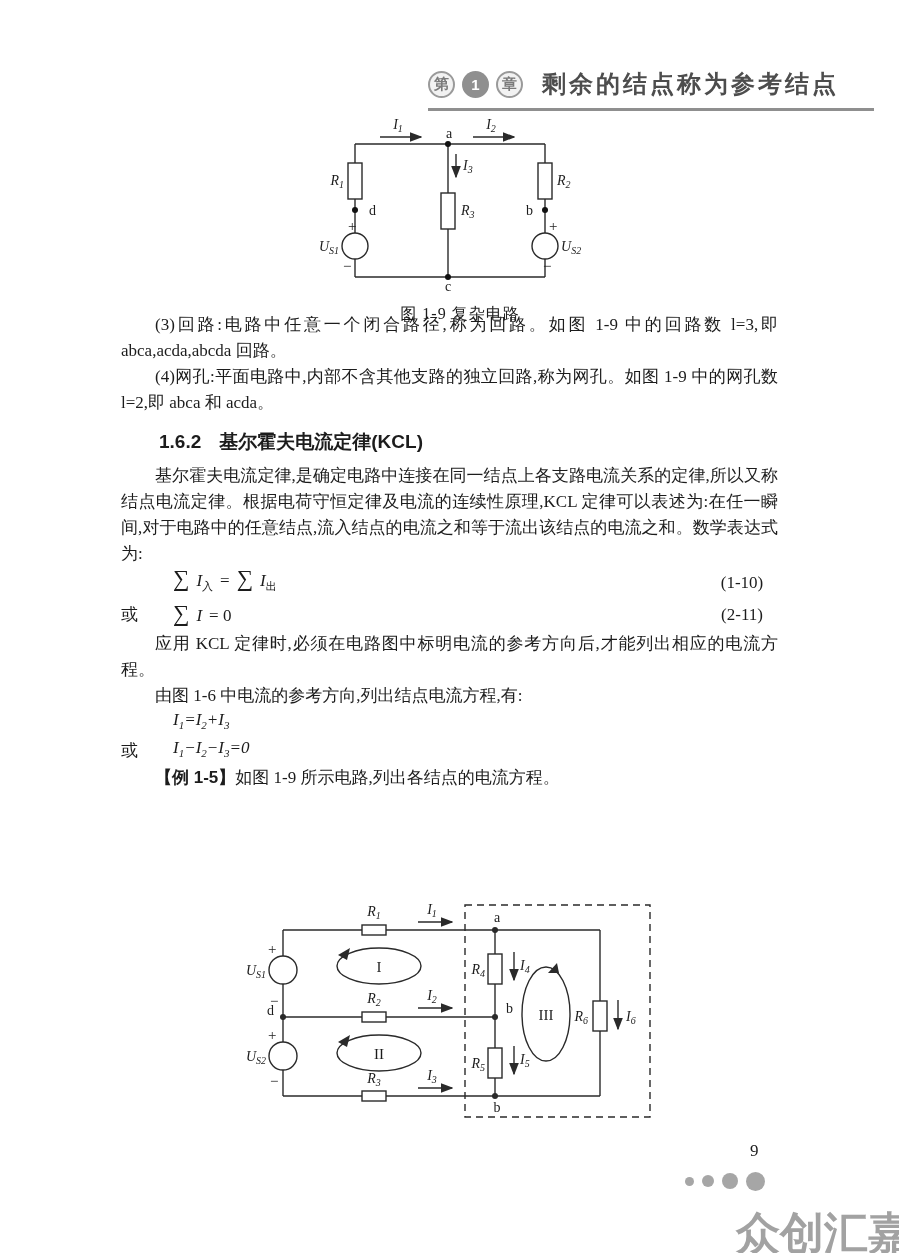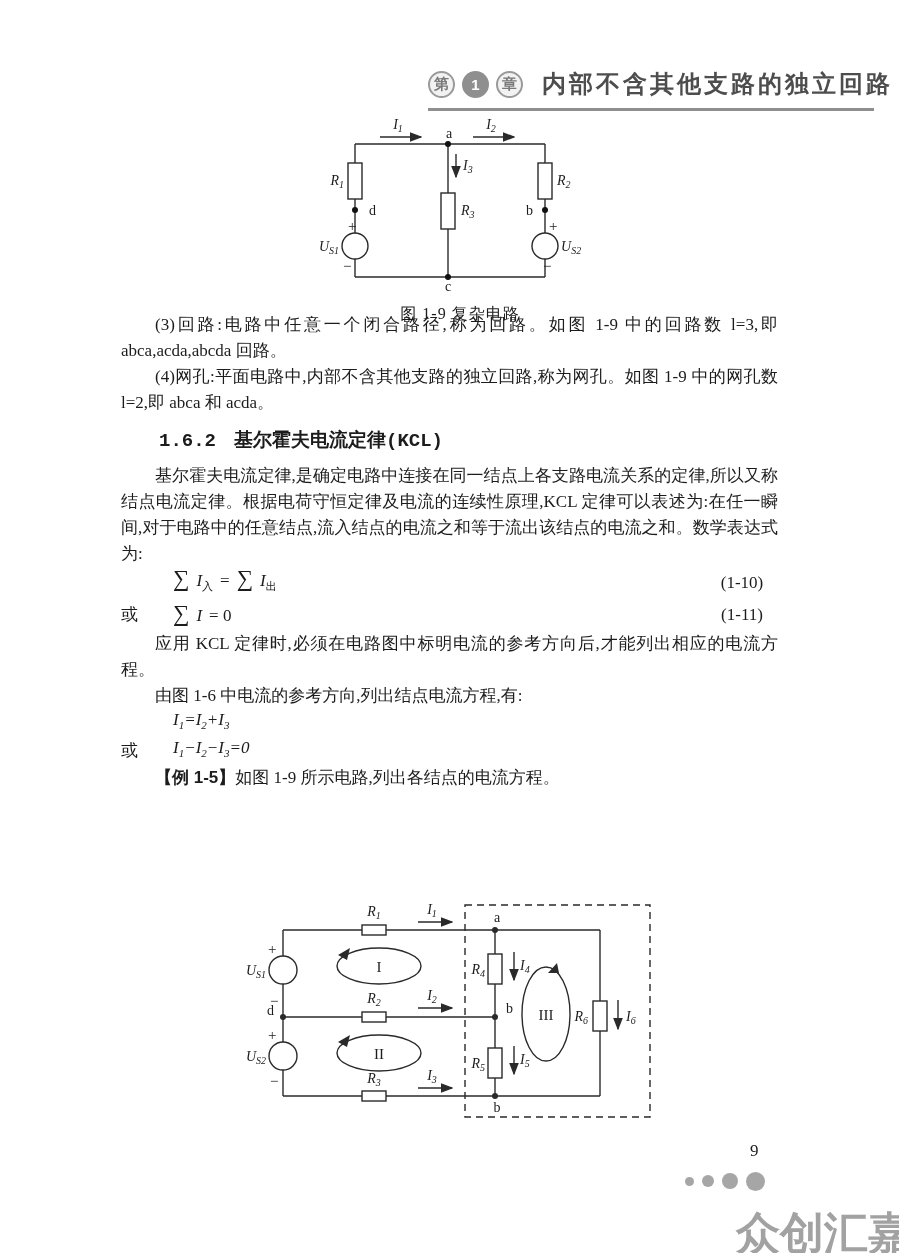--- a/index.html
+++ b/index.html
@@ -38,21 +38,21 @@
   svg .sub{font-size:10px;}
   svg .sign{font-size:15px;}
   svg .loop{font-size:15px;}
   
   .content{
     position:absolute;left:121px;top:312px;width:657px;
     font-size:17px;line-height:26px;text-align:justify;
   }
   .content p{margin:0;text-indent:2em;}
   .section-heading{
-    font-family:Liberation Mono, monospace;font-weight:bold;font-size:19px;
+    font-family:Liberation Sans, sans-serif;font-weight:bold;font-size:19px;
     margin:12px 0 8px 38px;display:flex;gap:18px;line-height:27px;
   }
   .ex-tag{font-family:"Liberation Sans",sans-serif;font-weight:bold;}
   
   .eq-row{display:flex;align-items:center;height:32px;}
   .eq-row.small{height:28px;}
   .eq-left{width:52px;flex:0 0 auto;}
   .eq-center{flex:1;}
   .eq-num{width:72px;flex:0 0 auto;text-align:center;}
   .sum{font-size:23px;font-style:normal;}
@@ -75,21 +75,21 @@
 </style>
 </head>
 <body>
 
 <div class="page">
 
   <div class="chapter-header">
     <span class="badge badge-outline">第</span>
     <span class="badge badge-fill">1</span>
     <span class="badge badge-outline">章</span>
-    <span class="chapter-title">内部不含其他支路的独立回路</span>
+    <span class="chapter-title">剩余的结点称为参考结点</span>
   </div>
 
   <div class="fig1">
     <svg width="330" height="182" viewBox="0 0 330 182">
       <defs>
         <marker id="ah1" markerWidth="9" markerHeight="7" refX="8" refY="3.5" orient="auto">
           <path d="M0,0 L9,3.5 L0,7 z" fill="#2a2a2a"></path>
         </marker>
       </defs>
       <g stroke="#2a2a2a" stroke-width="1.4" fill="none">
@@ -148,21 +148,21 @@
     <p>基尔霍夫电流定律,是确定电路中连接在同一结点上各支路电流关系的定律,所以又称结点电流定律。根据电荷守恒定律及电流的连续性原理,KCL 定律可以表述为:在任一瞬间,对于电路中的任意结点,流入结点的电流之和等于流出该结点的电流之和。数学表达式为:</p>
 
     <div class="eq-row">
       <span class="eq-left"></span>
       <span class="eq-center"><span class="sum">∑</span><span class="gap"></span><span class="mvar">I</span><sub>入</sub><span class="gap"></span><span>=</span><span class="gap"></span><span class="sum">∑</span><span class="gap"></span><span class="mvar">I</span><sub>出</sub></span>
       <span class="eq-num">(1-10)</span>
     </div>
     <div class="eq-row">
       <span class="eq-left">或</span>
       <span class="eq-center"><span class="sum">∑</span><span class="gap"></span><span class="mvar">I</span><span class="gap"></span><span>= 0</span></span>
-      <span class="eq-num">(1-11)</span>
+      <span class="eq-num">(2-11)</span>
     </div>
 
     <p>应用 KCL 定律时,必须在电路图中标明电流的参考方向后,才能列出相应的电流方程。</p>
     <p>由图 1-6 中电流的参考方向,列出结点电流方程,有:</p>
 
     <div class="eq-row small">
       <span class="eq-left"></span>
       <span class="eq-center mvar"><span>I</span><sub>1</sub><span>=</span><span>I</span><sub>2</sub><span>+</span><span>I</span><sub>3</sub></span>
       <span class="eq-num"></span>
     </div>

